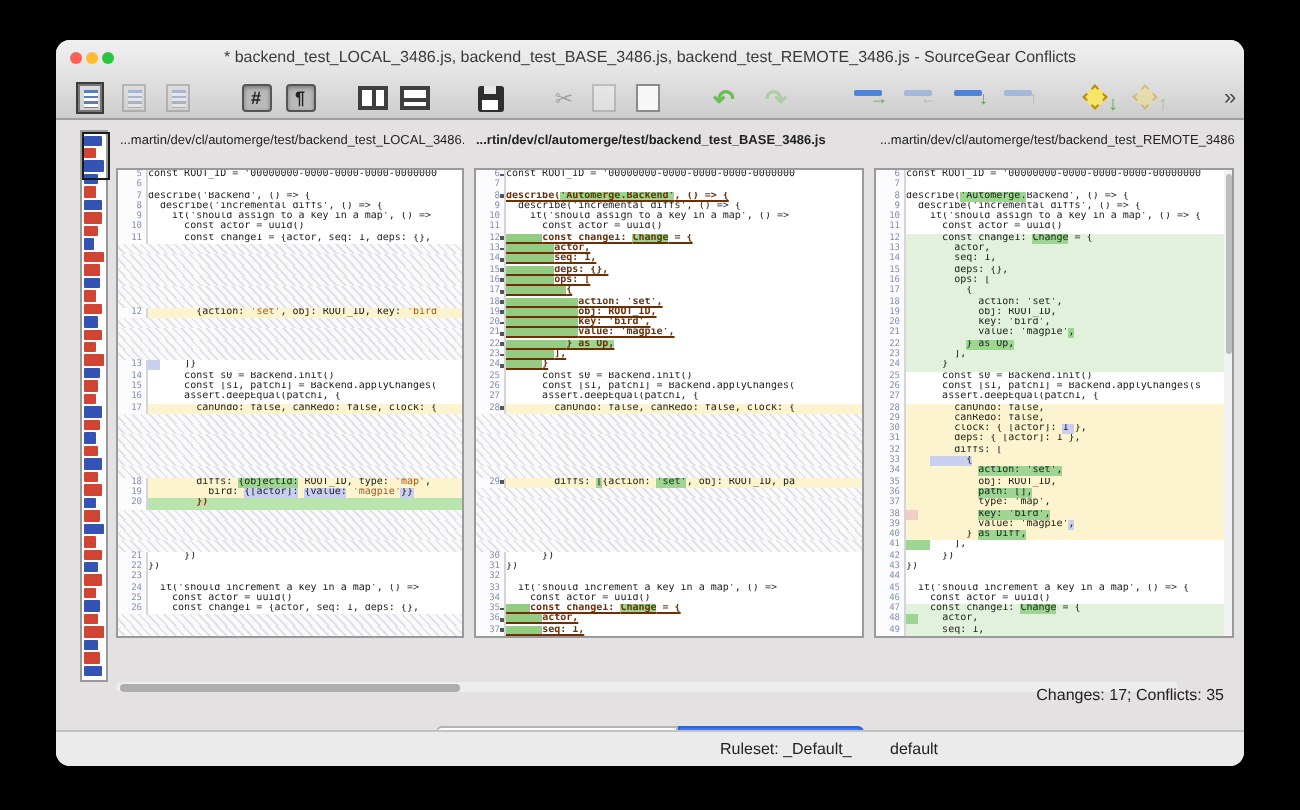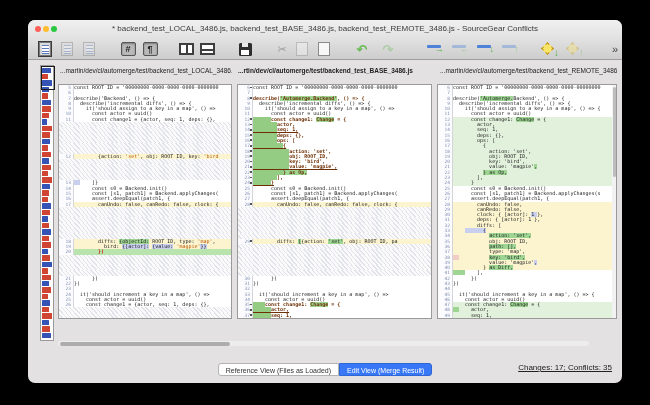--- a/index.html
+++ b/index.html
@@ -85,21 +85,21 @@
   .sg-r { color:#c21500; font-weight:bold; }
   .chg .code { color:#6e2f04; font-weight:bold; text-decoration:underline; }
   .ibar { background:#95cc83; }
   .vscroll { position:absolute; right:0; top:0; bottom:0; width:4px; background:#f2f2f2; }
   .vscroll .thumb { position:absolute; top:2px; left:.5px; width:3px; height:90px;
                     background:#bdbdbd; border-radius:2px; }
   .hscroll { position:absolute; left:30px; top:281px; width:531px; height:5px;
              background:#ededed; border-radius:3px; }
   .hscroll .thumb { position:absolute; left:2px; top:.5px; width:170px; height:4px;
                     background:#adadad; border-radius:2px; }
-  .changes { position:absolute; right:10px; top:303px; font-size:8px; color:#222;text-decoration:underline; }
+  .changes { position:absolute; right:10px; top:283px; font-size:8px; color:#222; }
   .segwrap { position:absolute; left:0; right:0; top:303px; text-align:center; }
   .segbtn { display:inline-block; height:13px; line-height:13px; font-size:7px;
             padding:0 7px; border:1px solid #b3b3b3; background:#fdfdfd; color:#333;
             vertical-align:top; }
   .segbtn.left  { border-radius:3px 0 0 3px; }
   .segbtn.right { border-radius:0 3px 3px 0; background:#3878f6; border-color:#2f66d6;
                   color:#fff; }
   
   .bottombar { position:absolute; left:0; right:0; bottom:0; height:18px;
                background:#ebebeb; border-top:1px solid #c2c2c2; font-size:8px; color:#222; }
@@ -691,13 +691,17 @@
       <div class="thumb"></div>
     </div>
 
     <div class="changes">Changes: 17; Conflicts: 35</div>
 
     <div class="segwrap">
       <span class="segbtn left">Reference View (Files as Loaded)</span><span class="segbtn right">Edit View (Merge Result)</span>
     </div>
   </div>
 
+  <div class="bottombar">
+    <span class="ruleset">Ruleset: _Default_</span>
+    <span class="rulesetval">default</span>
+  </div>
 </div>
 
 </body></html>

